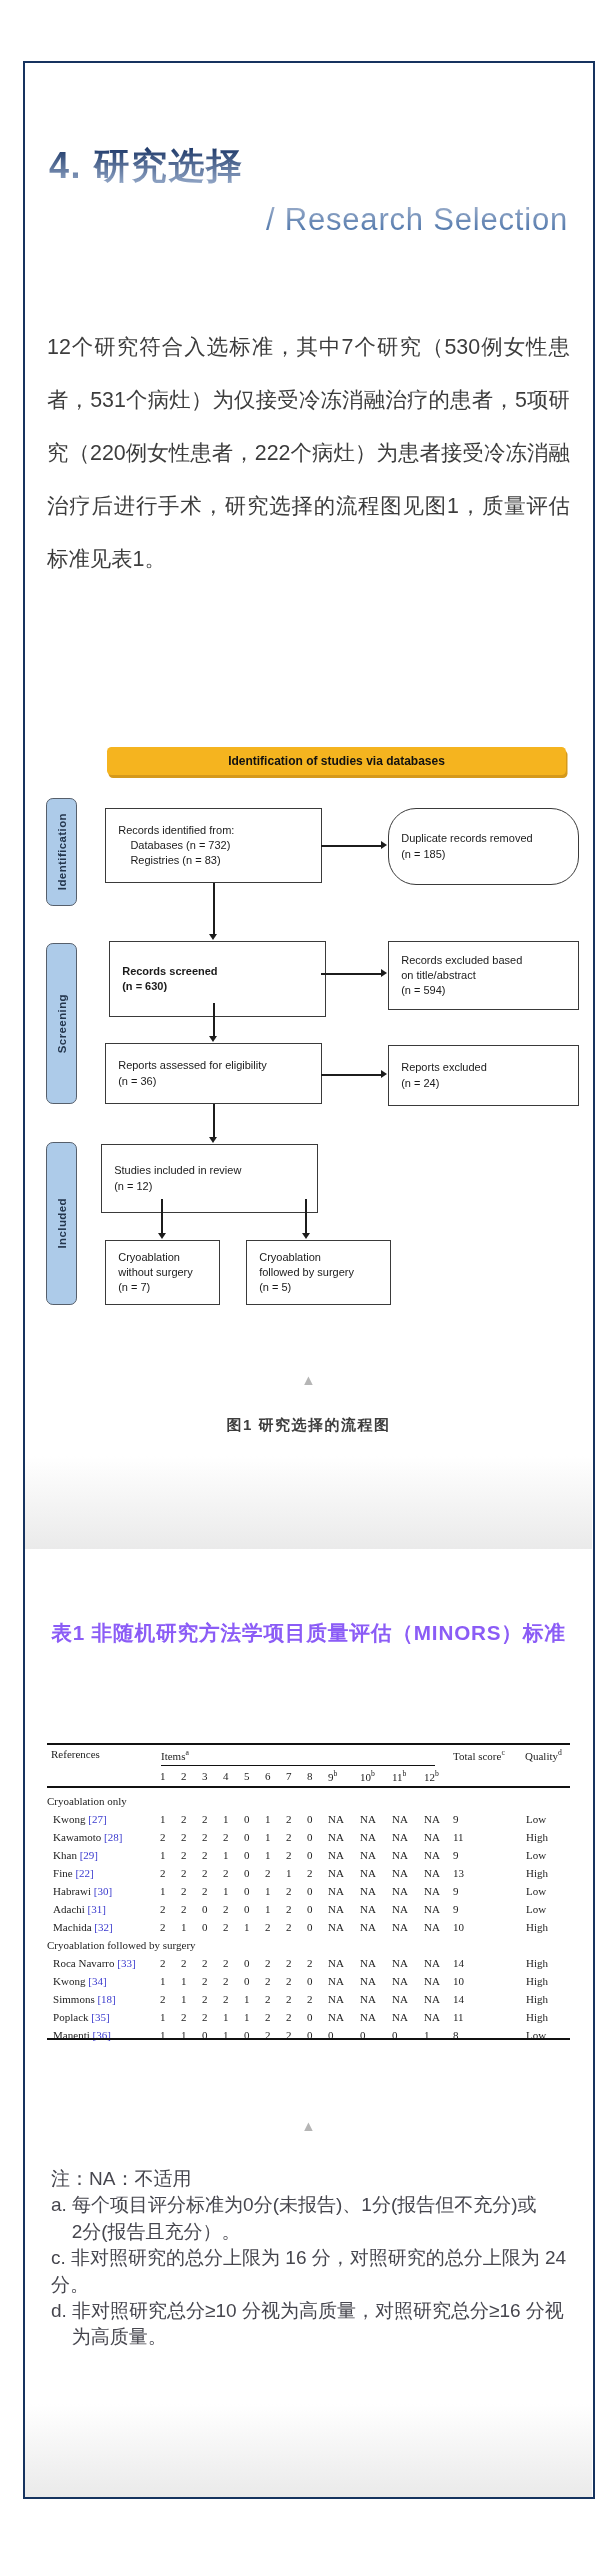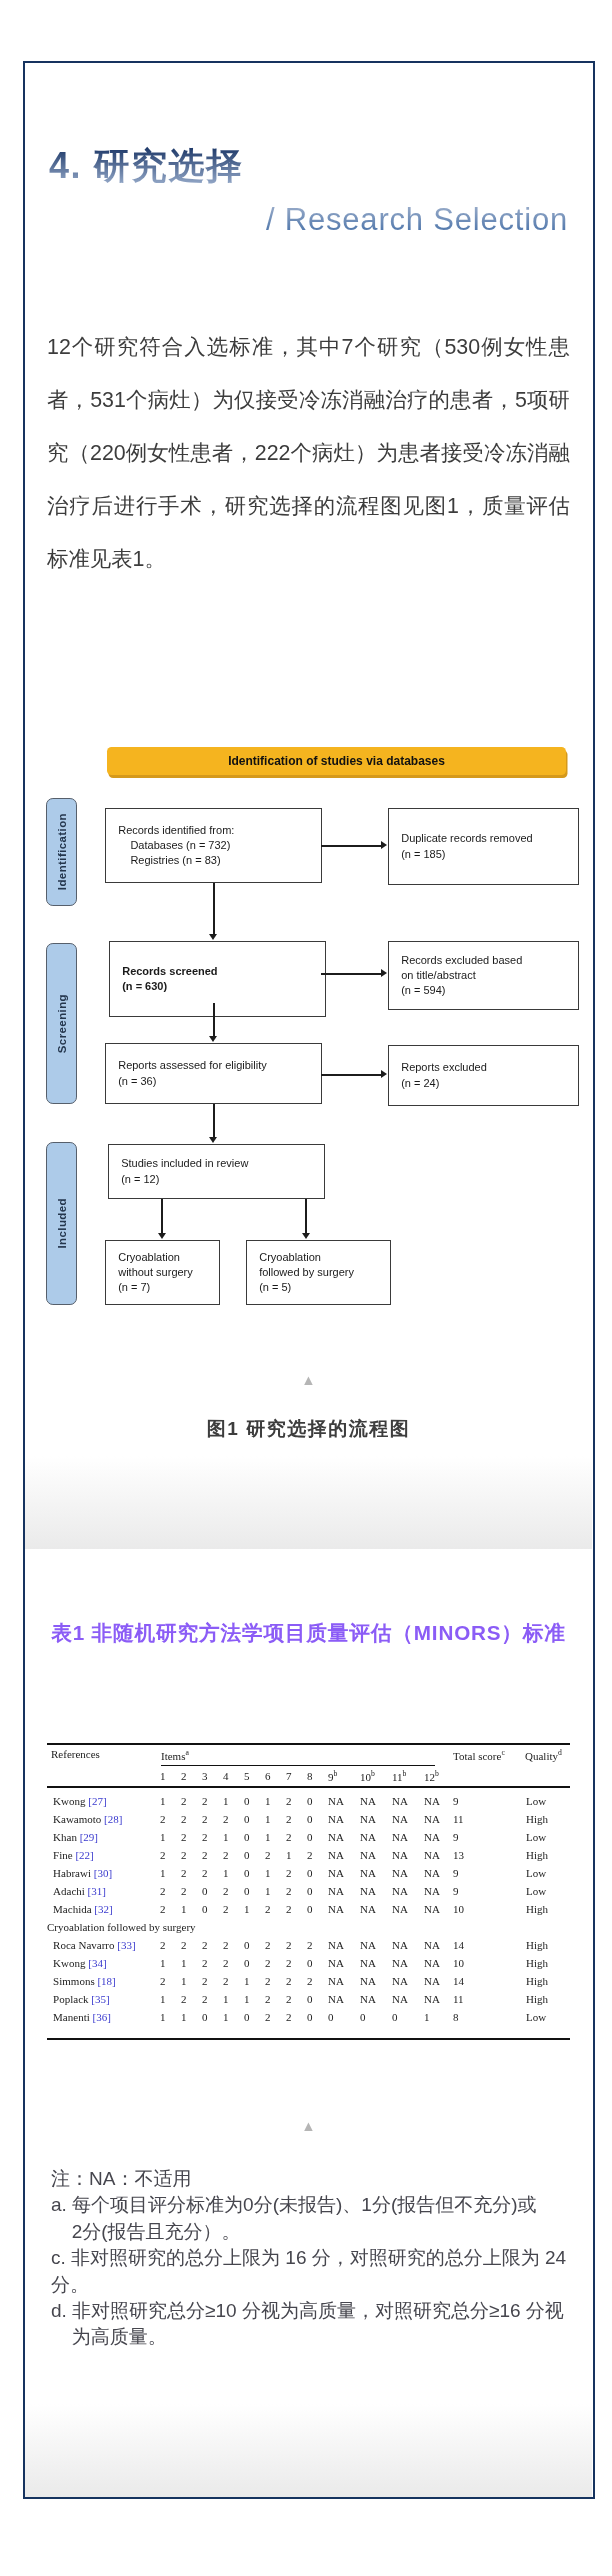--- a/index.html
+++ b/index.html
@@ -35,21 +35,21 @@
         flex-direction:column;justify-content:center;padding:4.6px 7.7px 4.6px 12.2px;
         font-size:11px;line-height:15.3px;color:#1a1a1a;white-space:pre-line;}
   .hline{height:1.5px;background:#1c1c1c;}
   .vline{width:1.5px;background:#1c1c1c;}
   .ah-r{width:0;height:0;border-top:4.6px solid transparent;border-bottom:4.6px solid transparent;
         border-left:6.9px solid #1c1c1c;}
   .ah-d{width:0;height:0;border-left:4.6px solid transparent;border-right:4.6px solid transparent;
         border-top:6.9px solid #1c1c1c;}
 
   .tri{left:25px;width:567px;text-align:center;color:#b5b5b5;font-size:14.5px;}
-  .fig-cap{left:25px;width:567px;top:1416px;text-align:center;font-size:19px;
+  .fig-cap{left:25px;width:567px;top:1416px;text-align:center;font-size:15px;
            font-weight:600;color:#3d3d3d;letter-spacing:1.5px;}
 
   .divider{left:25px;width:567px;height:93px;
            background:linear-gradient(180deg,#ffffff 0%,#eaeaea 100%);}
 
   .tbl-title{left:25px;width:567px;top:1619px;text-align:center;font-size:20.7px;
              font-weight:bold;color:#8b5cf6;letter-spacing:0.8px;}
 
   
   .serif{font-family:"Liberation Serif",serif;color:#1c1c1c;}
@@ -88,32 +88,32 @@
 <div class="abs stage" style="left:46px;top:943px;height:161px;">
   <span>Screening</span>
   </div>
 <div class="abs stage" style="left:46px;top:1142px;height:163px;">
   <span>Included</span>
   </div>
 
 <div class="abs fbox" style="left:105px;top:808px;width:217px;height:75px;">Records identified from:
 &nbsp;&nbsp;&nbsp;&nbsp;Databases (n = 732)
 &nbsp;&nbsp;&nbsp;&nbsp;Registries (n = 83)</div>
-<div class="abs fbox" style="left:388px;top:808px;width:191px;height:77px;">Duplicate records removed
+<div class="abs fbox" style="left:388px;top:808px;width:191px;height:77px;border-radius:28px;">Duplicate records removed
 (n = 185)</div>
 <div class="abs fbox" style="left:109px;top:941px;width:217px;height:76px;font-weight:bold;">Records screened
 (n = 630)</div>
 <div class="abs fbox" style="left:388px;top:941px;width:191px;height:69px;">Records excluded based
 on title/abstract
 (n = 594)</div>
 <div class="abs fbox" style="left:105px;top:1043px;width:217px;height:61px;">Reports assessed for eligibility
 (n = 36)</div>
 <div class="abs fbox" style="left:388px;top:1045px;width:191px;height:61px;">Reports excluded
 (n = 24)</div>
-<div class="abs fbox" style="left:108px;top:1144px;width:217px;height:55px;">Studies included in review
+<div class="abs fbox" style="left:101px;top:1144px;width:217px;height:69px;">Studies included in review
 (n = 12)</div>
 <div class="abs fbox" style="left:105px;top:1240px;width:115px;height:65px;">Cryoablation
 without surgery
 (n = 7)</div>
 <div class="abs fbox" style="left:246px;top:1240px;width:145px;height:65px;">Cryoablation
 followed by surgery
 (n = 5)</div>
 
 <div class="abs hline" style="left:321px;top:845px;width:60px;"></div>
 <div class="abs ah-r" style="left:381px;top:841px;"></div>
@@ -156,20 +156,23 @@
     <div class="cell">7</div>
     <div class="cell">8</div>
     <div class="cell">9<sup>b</sup></div>
     <div class="cell">10<sup>b</sup></div>
     <div class="cell">11<sup>b</sup></div>
     <div class="cell">12<sup>b</sup></div>
   </div>
 <div class="abs rule" style="left:47px;top:1786px;width:523px;height:2.3px;"></div>
 <div class="abs serif" style="left:47px;top:1792px;width:523px;" id="minors-tbody">
     <div class="trow">
+      <div class="cell section-label">Cryoablation only</div>
+    </div>
+    <div class="trow">
       <div class="cell name indent"><span>Kwong </span><span class="cite">[27]</span></div>
       <div class="cell">1</div>
       <div class="cell">2</div>
       <div class="cell">2</div>
       <div class="cell">1</div>
       <div class="cell">0</div>
       <div class="cell">1</div>
       <div class="cell">2</div>
       <div class="cell">0</div>
       <div class="cell">NA</div>

